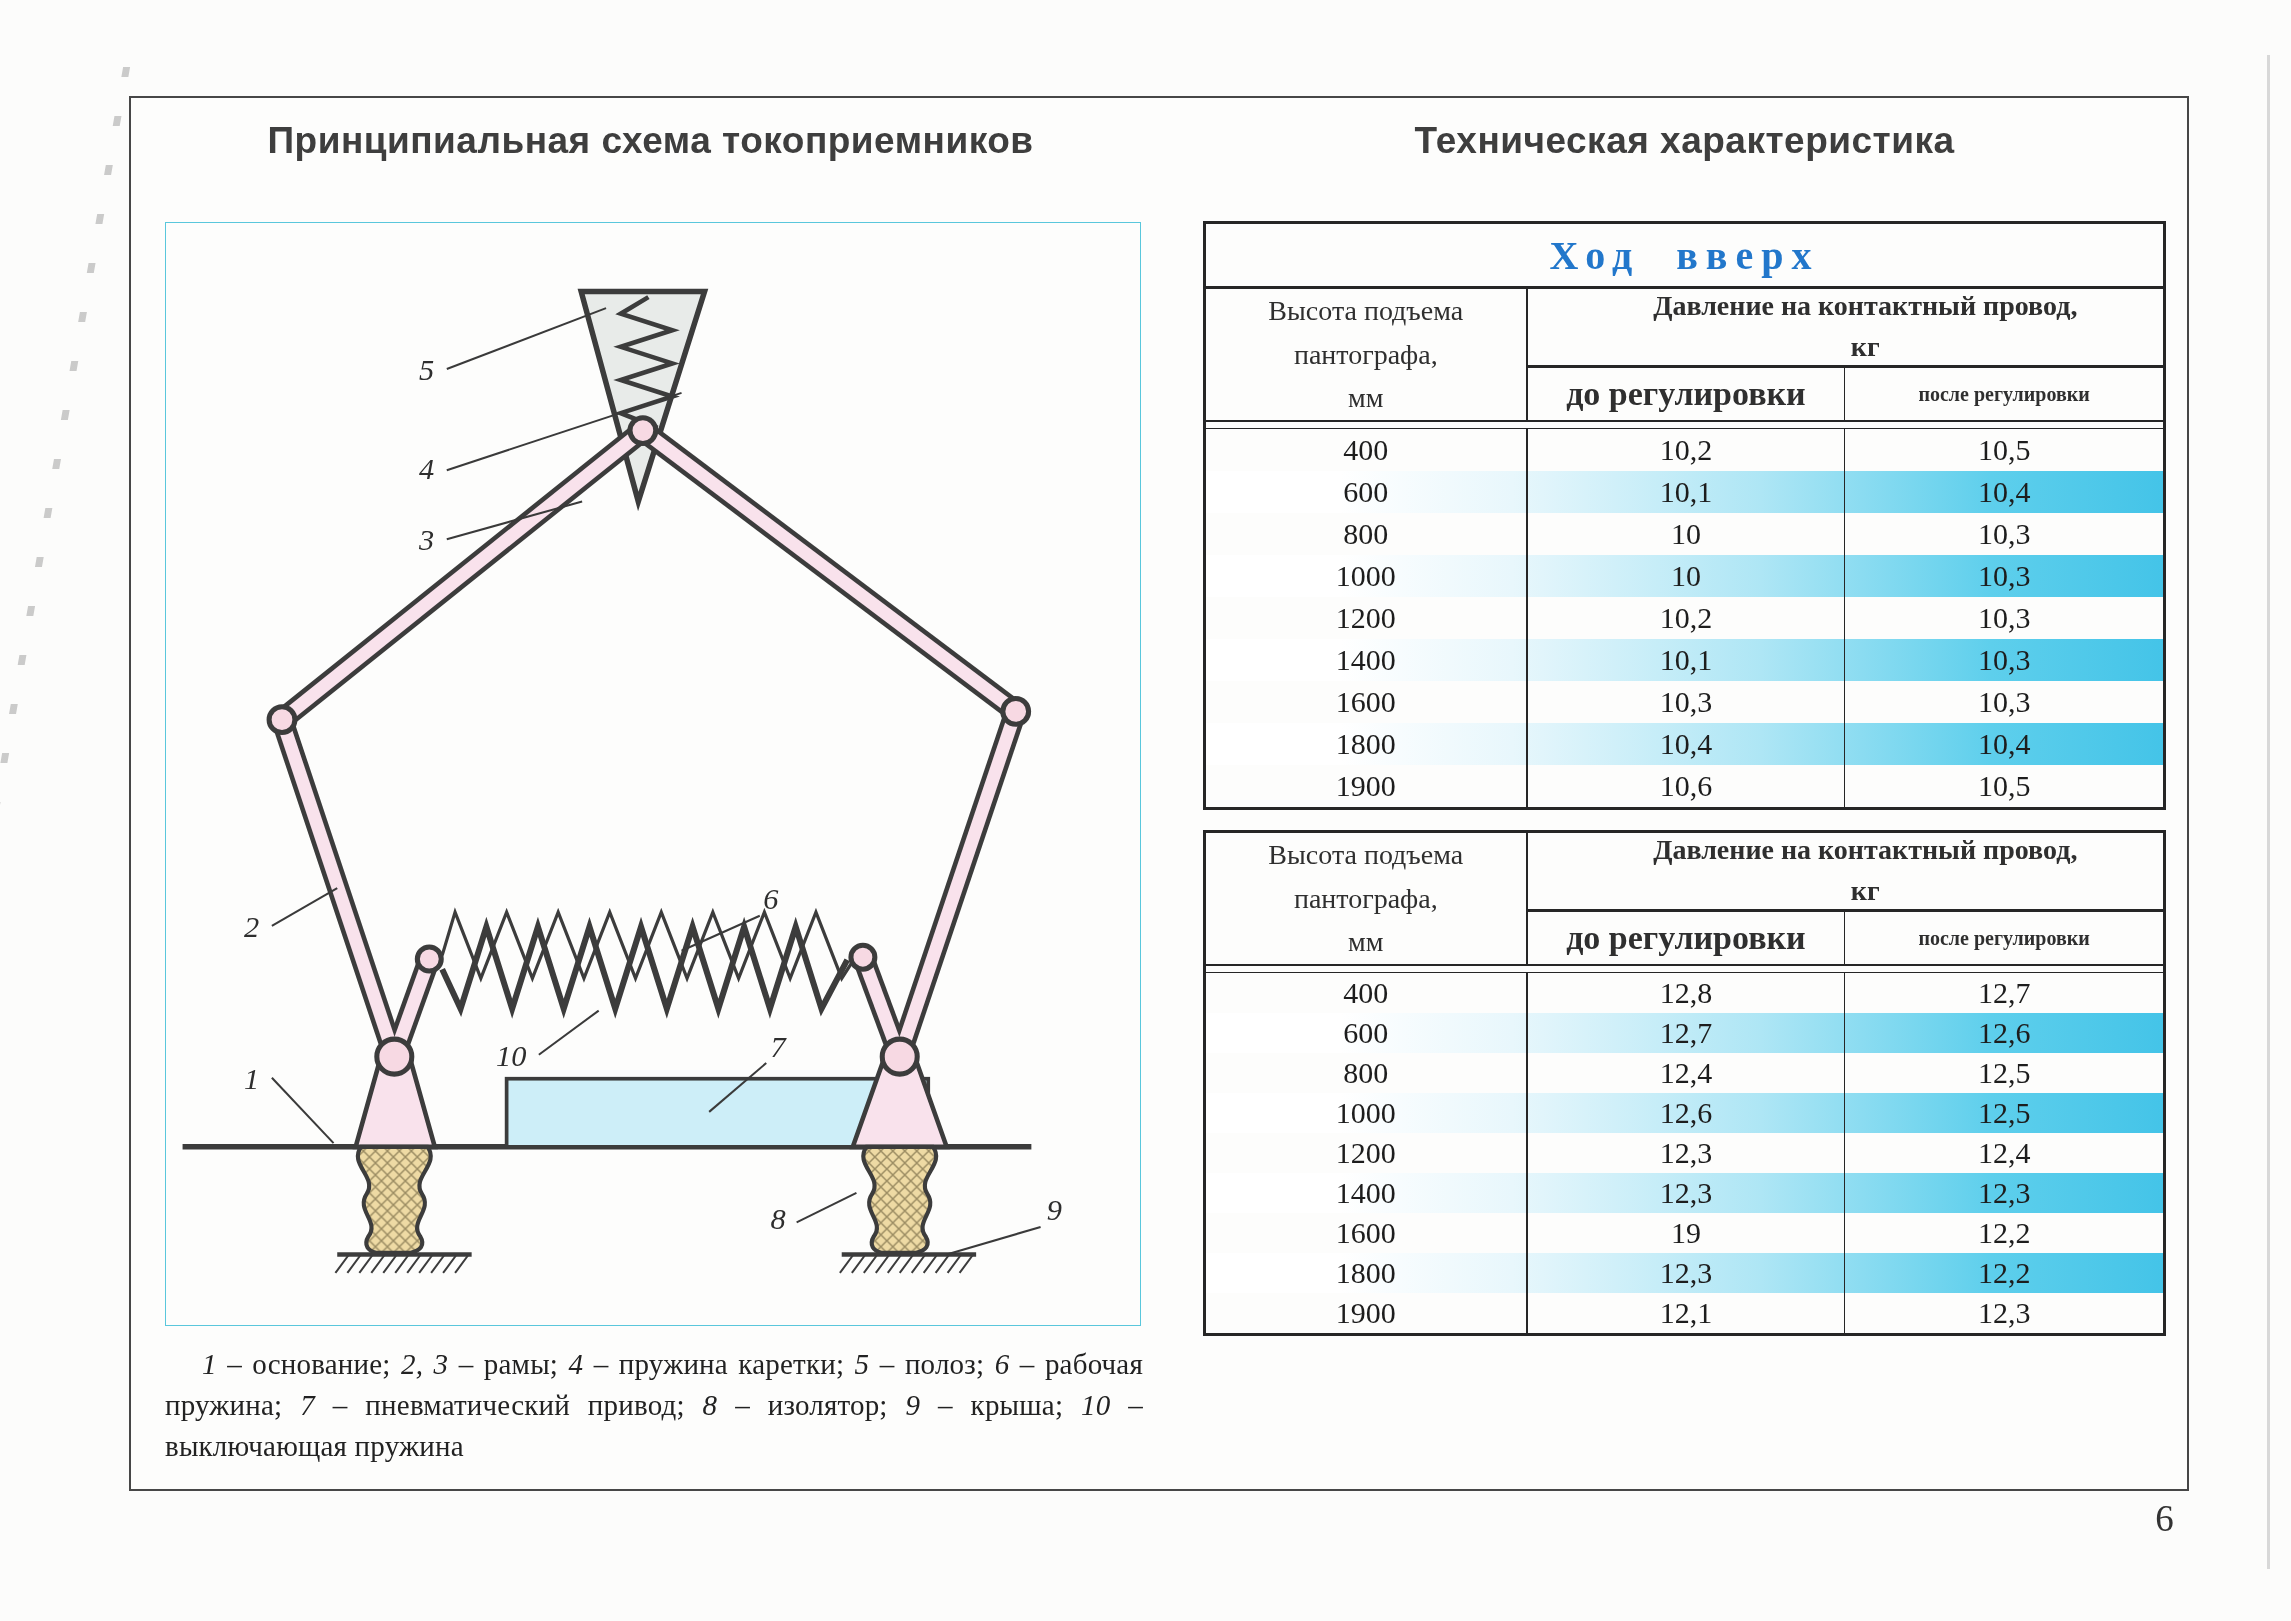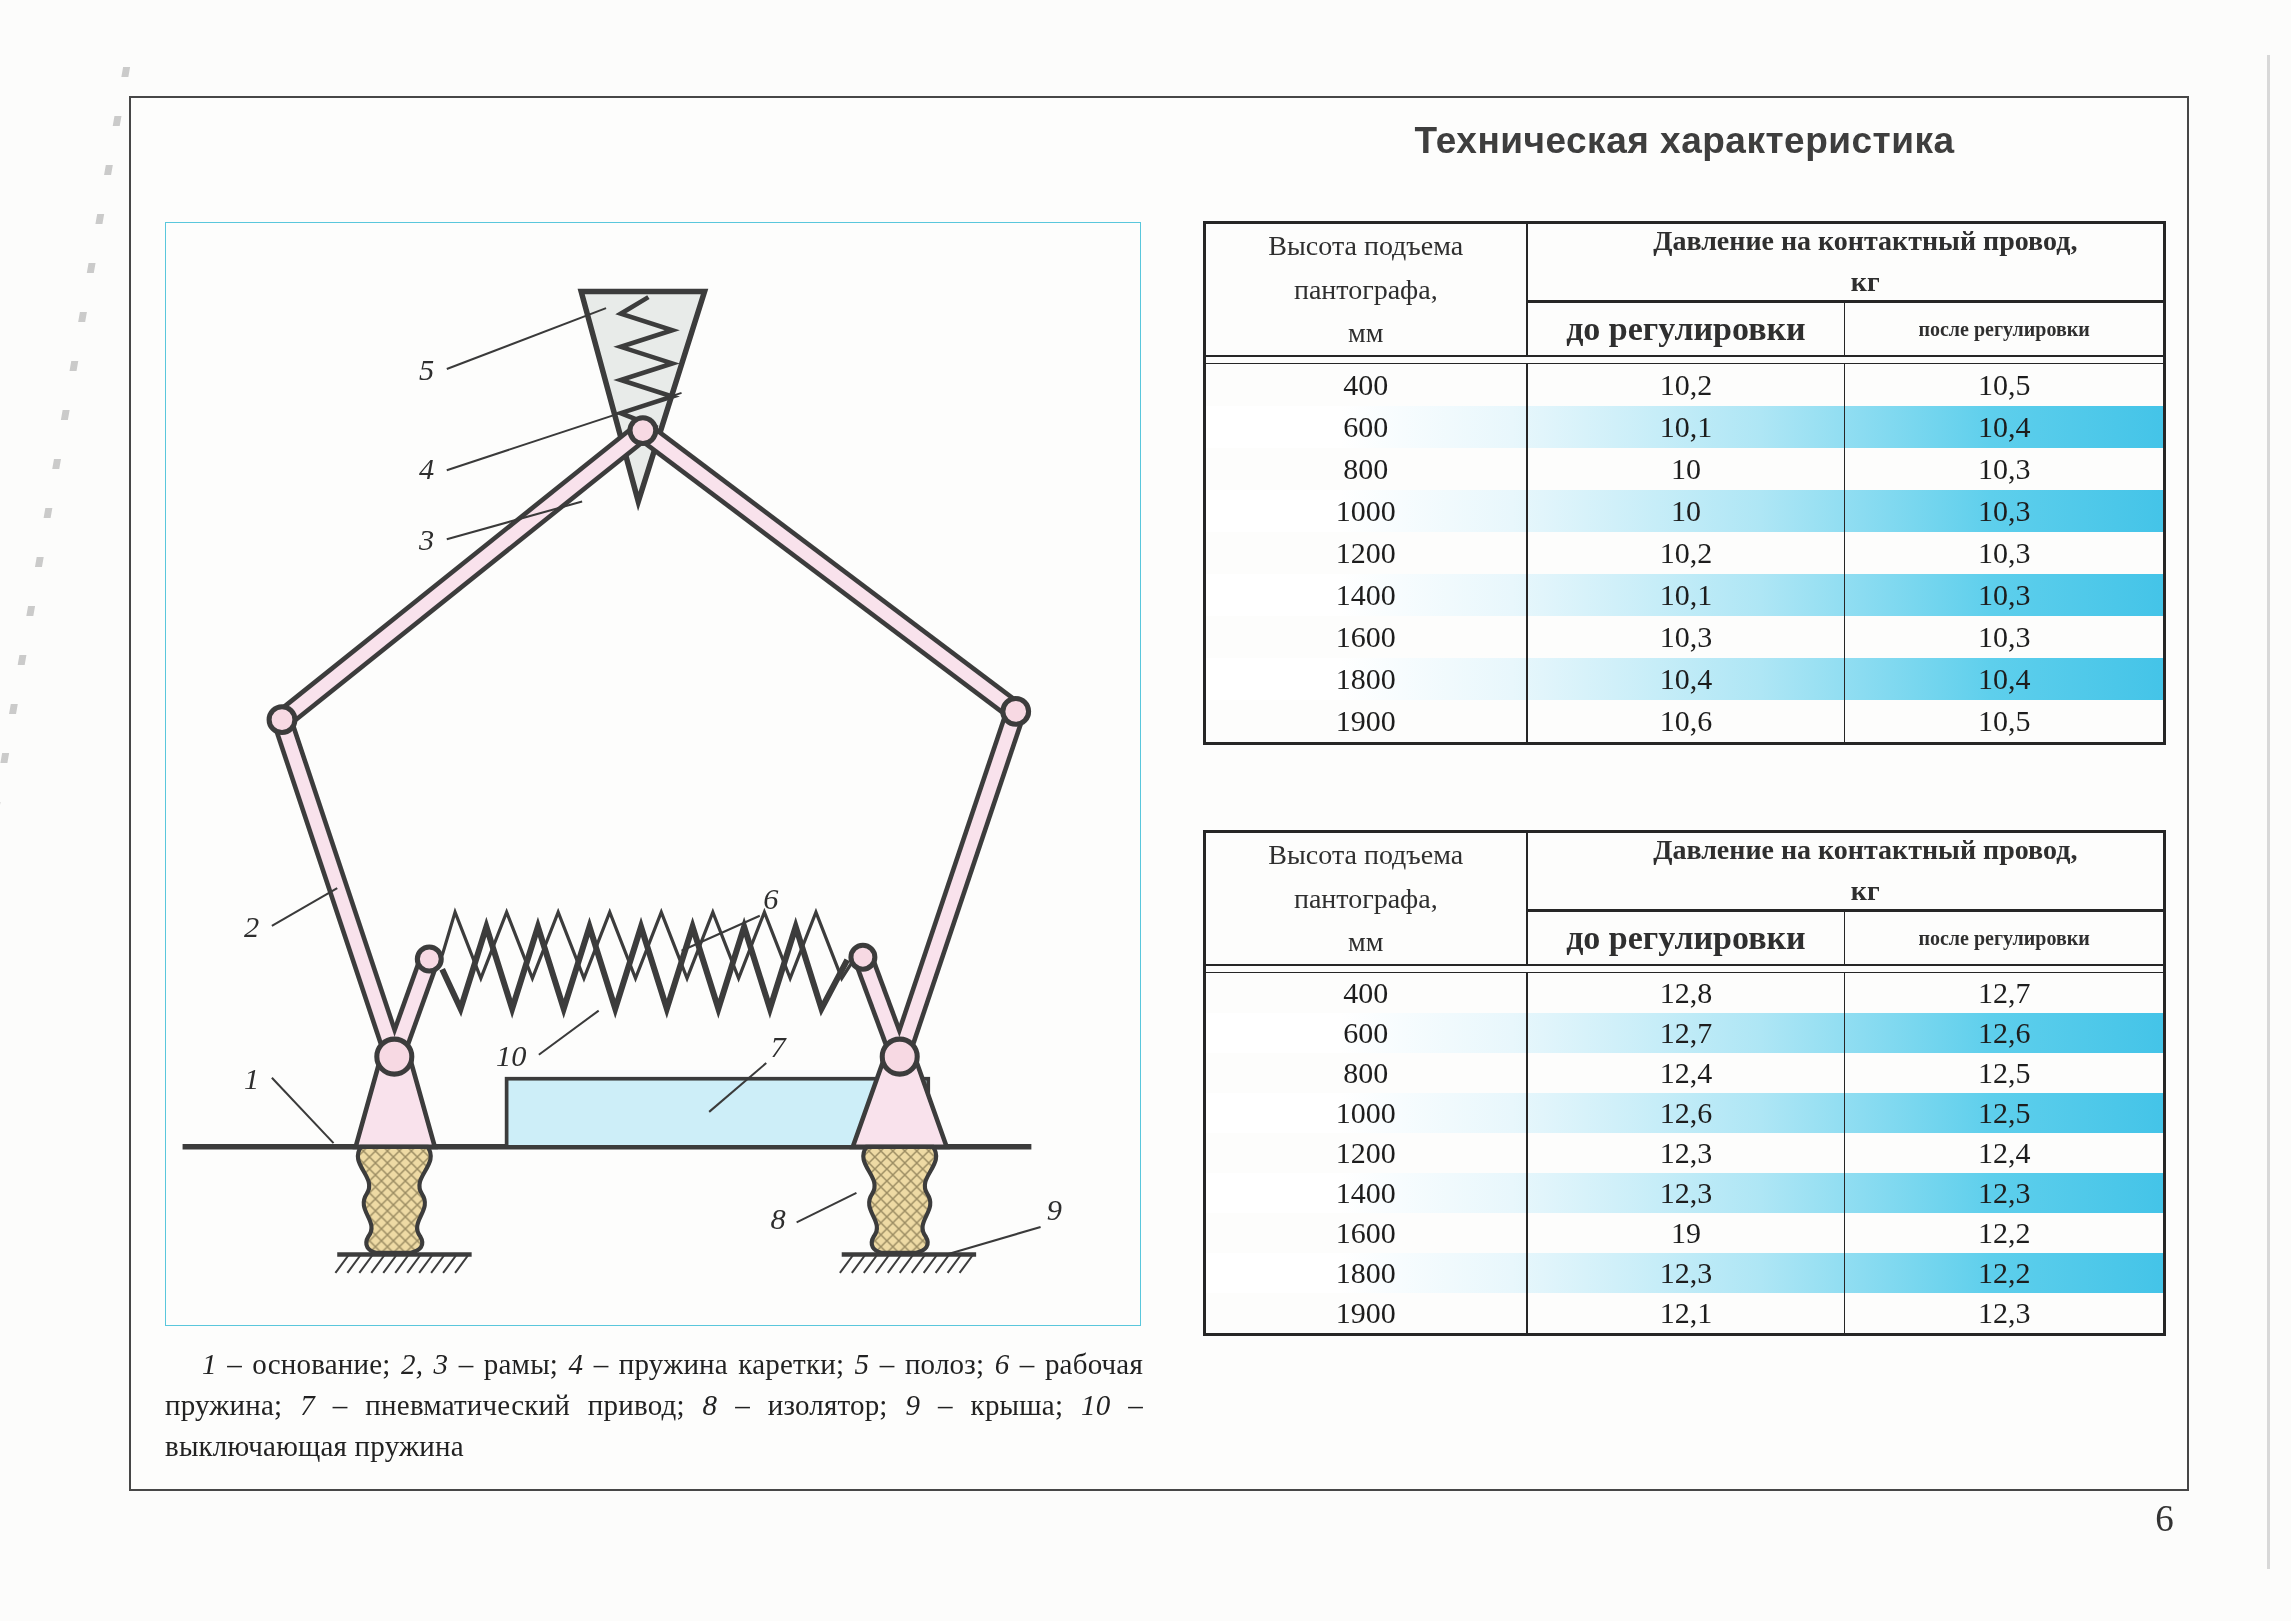--- a/index.html
+++ b/index.html
@@ -95,20 +95,21 @@
 </style>
 </head>
 <body>
 
 <div class="canvas">
   <div class="binding-strip"></div>
   <div class="scan-edge"></div>
 
   <div class="frame">
 
+    <div class="panel-title left">Принципиальная схема токоприемников</div>
     <div class="panel-title right">Техническая характеристика</div>
 
     <div class="diagram-box">
       <svg viewBox="0 0 1058 1196">
         <defs>
           <pattern id="cross" width="13" height="13" patternUnits="userSpaceOnUse">
             <rect width="13" height="13" fill="#eedaa4"></rect>
             <path d="M0,0 L13,13 M13,0 L0,13" stroke="#9b8c62" stroke-width="1.6"></path>
           </pattern>
         </defs>
@@ -195,20 +196,23 @@
         <text class="lbl" x="375" y="915">10</text>
         <text class="lbl" x="665" y="905">7</text>
         <text class="lbl" x="665" y="1092">8</text>
         <text class="lbl" x="965" y="1082">9</text>
       </svg>
     </div>
 
     <p class="caption"><i>1</i><span> – основание; </span><i>2, 3</i><span> – рамы; </span><i>4</i><span> – пружина каретки; </span><i>5</i><span> – полоз; </span><i>6</i><span> – рабочая пружина; </span><i>7</i><span> – пневматический привод; </span><i>8</i><span> – изолятор; </span><i>9</i><span> – крыша; </span><i>10</i><span> – выключающая пружина</span></p>
 
     <section class="tbl t1">
+      <div class="tbl-title">
+        <span>Ход вверх</span>
+      </div>
       <div class="tbl-head">
         <div class="h-col1">Высота подъема
 пантографа,
 мм</div>
         <div class="h-span">
           <span>Давление на контактный провод,</span>
           <span>кг</span>
         </div>
         <div class="h-before">до регулировки</div>
         <div class="h-after">после регулировки</div>

